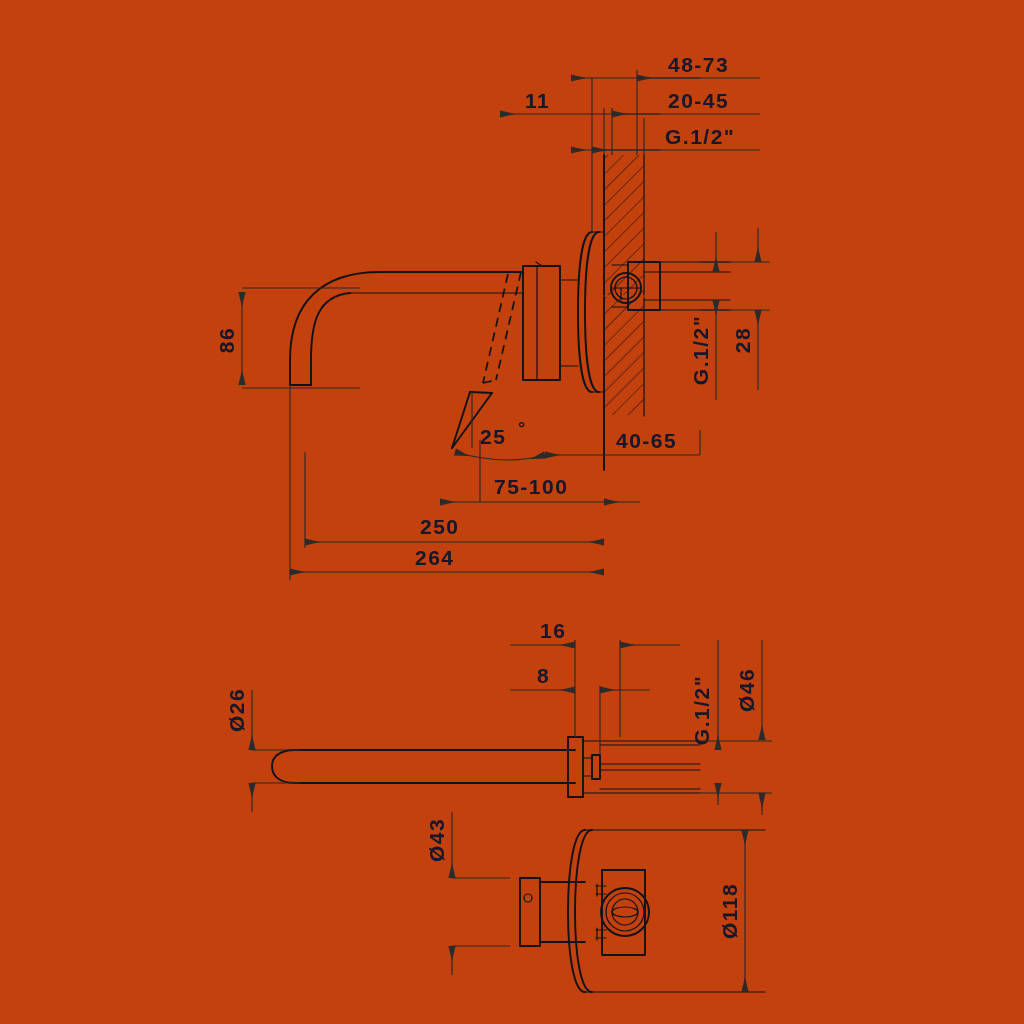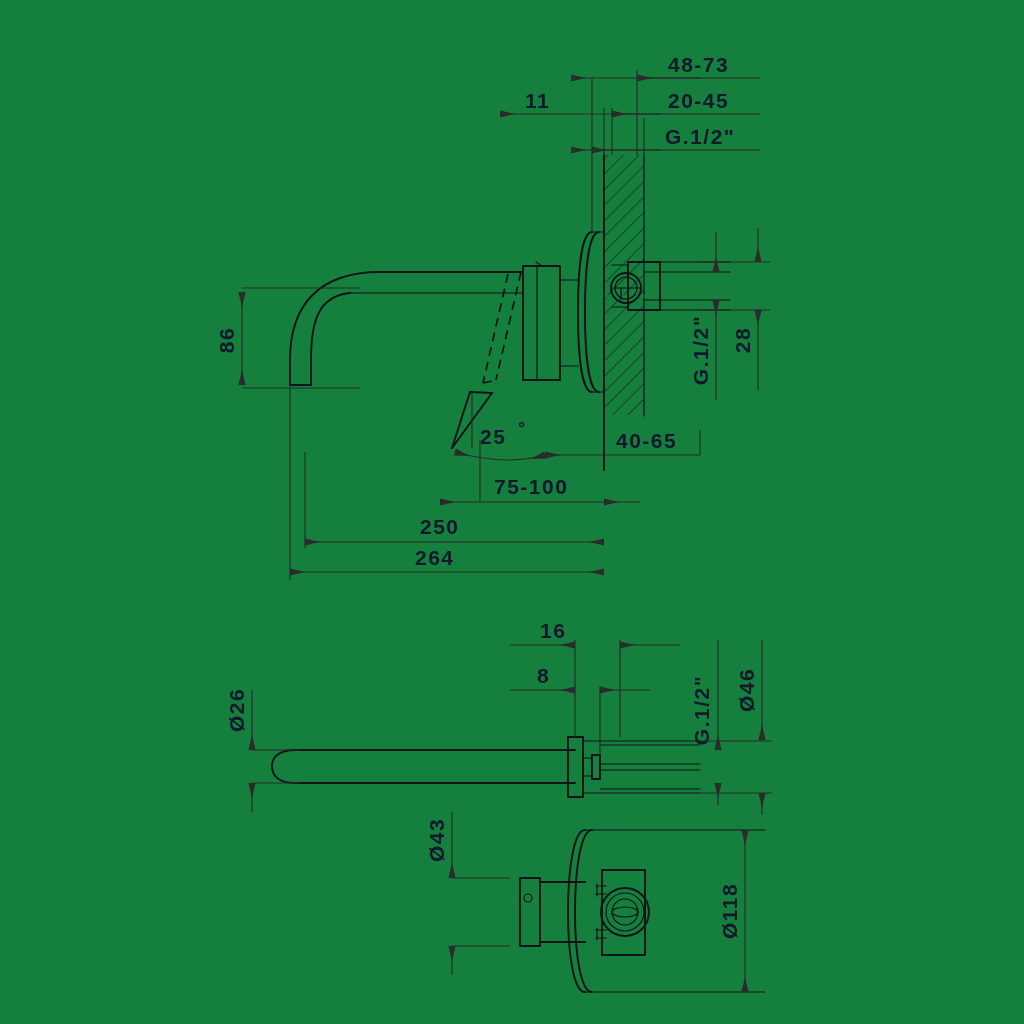--- a/index.html
+++ b/index.html
@@ -8,21 +8,21 @@
     padding: 0;
     background: #ffffff;
   }
   body {
     font-family: "Liberation Sans", sans-serif;
   }
   #sheet {
     position: relative;
     width: 1024px;
     height: 1024px;
-    background: #15803d;
+    background: #c2410c;
     overflow: hidden;
   }
   #sheet svg {
     position: absolute;
     top: 0;
     left: 0;
     width: 1024px;
     height: 1024px;
   }
   .dimtext {

